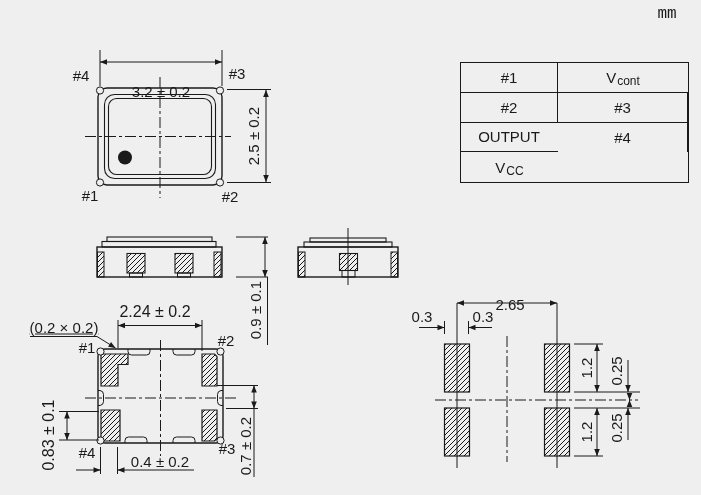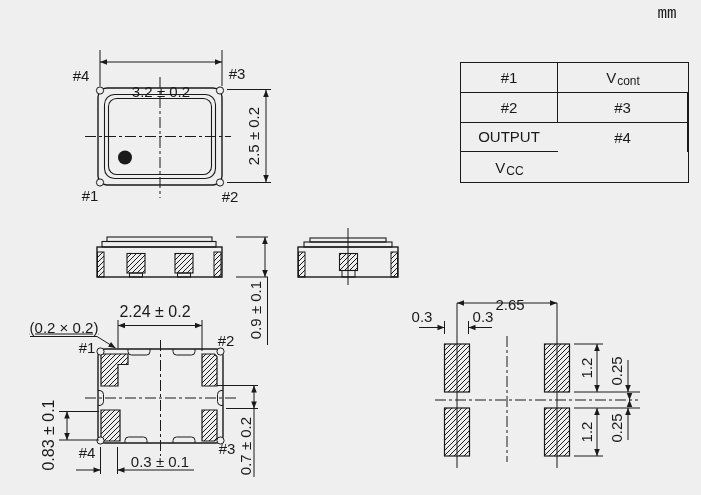--- a/index.html
+++ b/index.html
@@ -239,21 +239,21 @@
 
   <div class="t rot" style="left:255px; top:310px;">0.9 ± 0.1</div>
 
   <div class="t" style="left:64px;  top:327px;text-decoration:underline;">(0.2 × 0.2)</div>
   <div class="t med" style="left:155px; top:312px;">2.24 ± 0.2</div>
   <div class="t" style="left:87px;  top:347px;">#1</div>
   <div class="t" style="left:226px; top:340px;">#2</div>
   <div class="t" style="left:87px;  top:452px;">#4</div>
   <div class="t" style="left:227px; top:448px;">#3</div>
   <div class="t rot med" style="left:49px; top:435px;">0.83 ± 0.1</div>
-  <div class="t" style="left:160px; top:461px;">0.3 ± 0.1</div>
+  <div class="t" style="left:160px; top:461px;">0.4 ± 0.2</div>
   <div class="t rot" style="left:245px; top:446px;">0.7 ± 0.2</div>
 
   <div class="t" style="left:510px; top:304px;">2.65</div>
   <div class="t" style="left:422px; top:316px;">0.3</div>
   <div class="t" style="left:483px; top:316px;">0.3</div>
   <div class="t rot" style="left:586px; top:368px;">1.2</div>
   <div class="t rot" style="left:616px; top:371px;">0.25</div>
   <div class="t rot" style="left:586px; top:432px;">1.2</div>
   <div class="t rot" style="left:616px; top:428px;">0.25</div>
 

